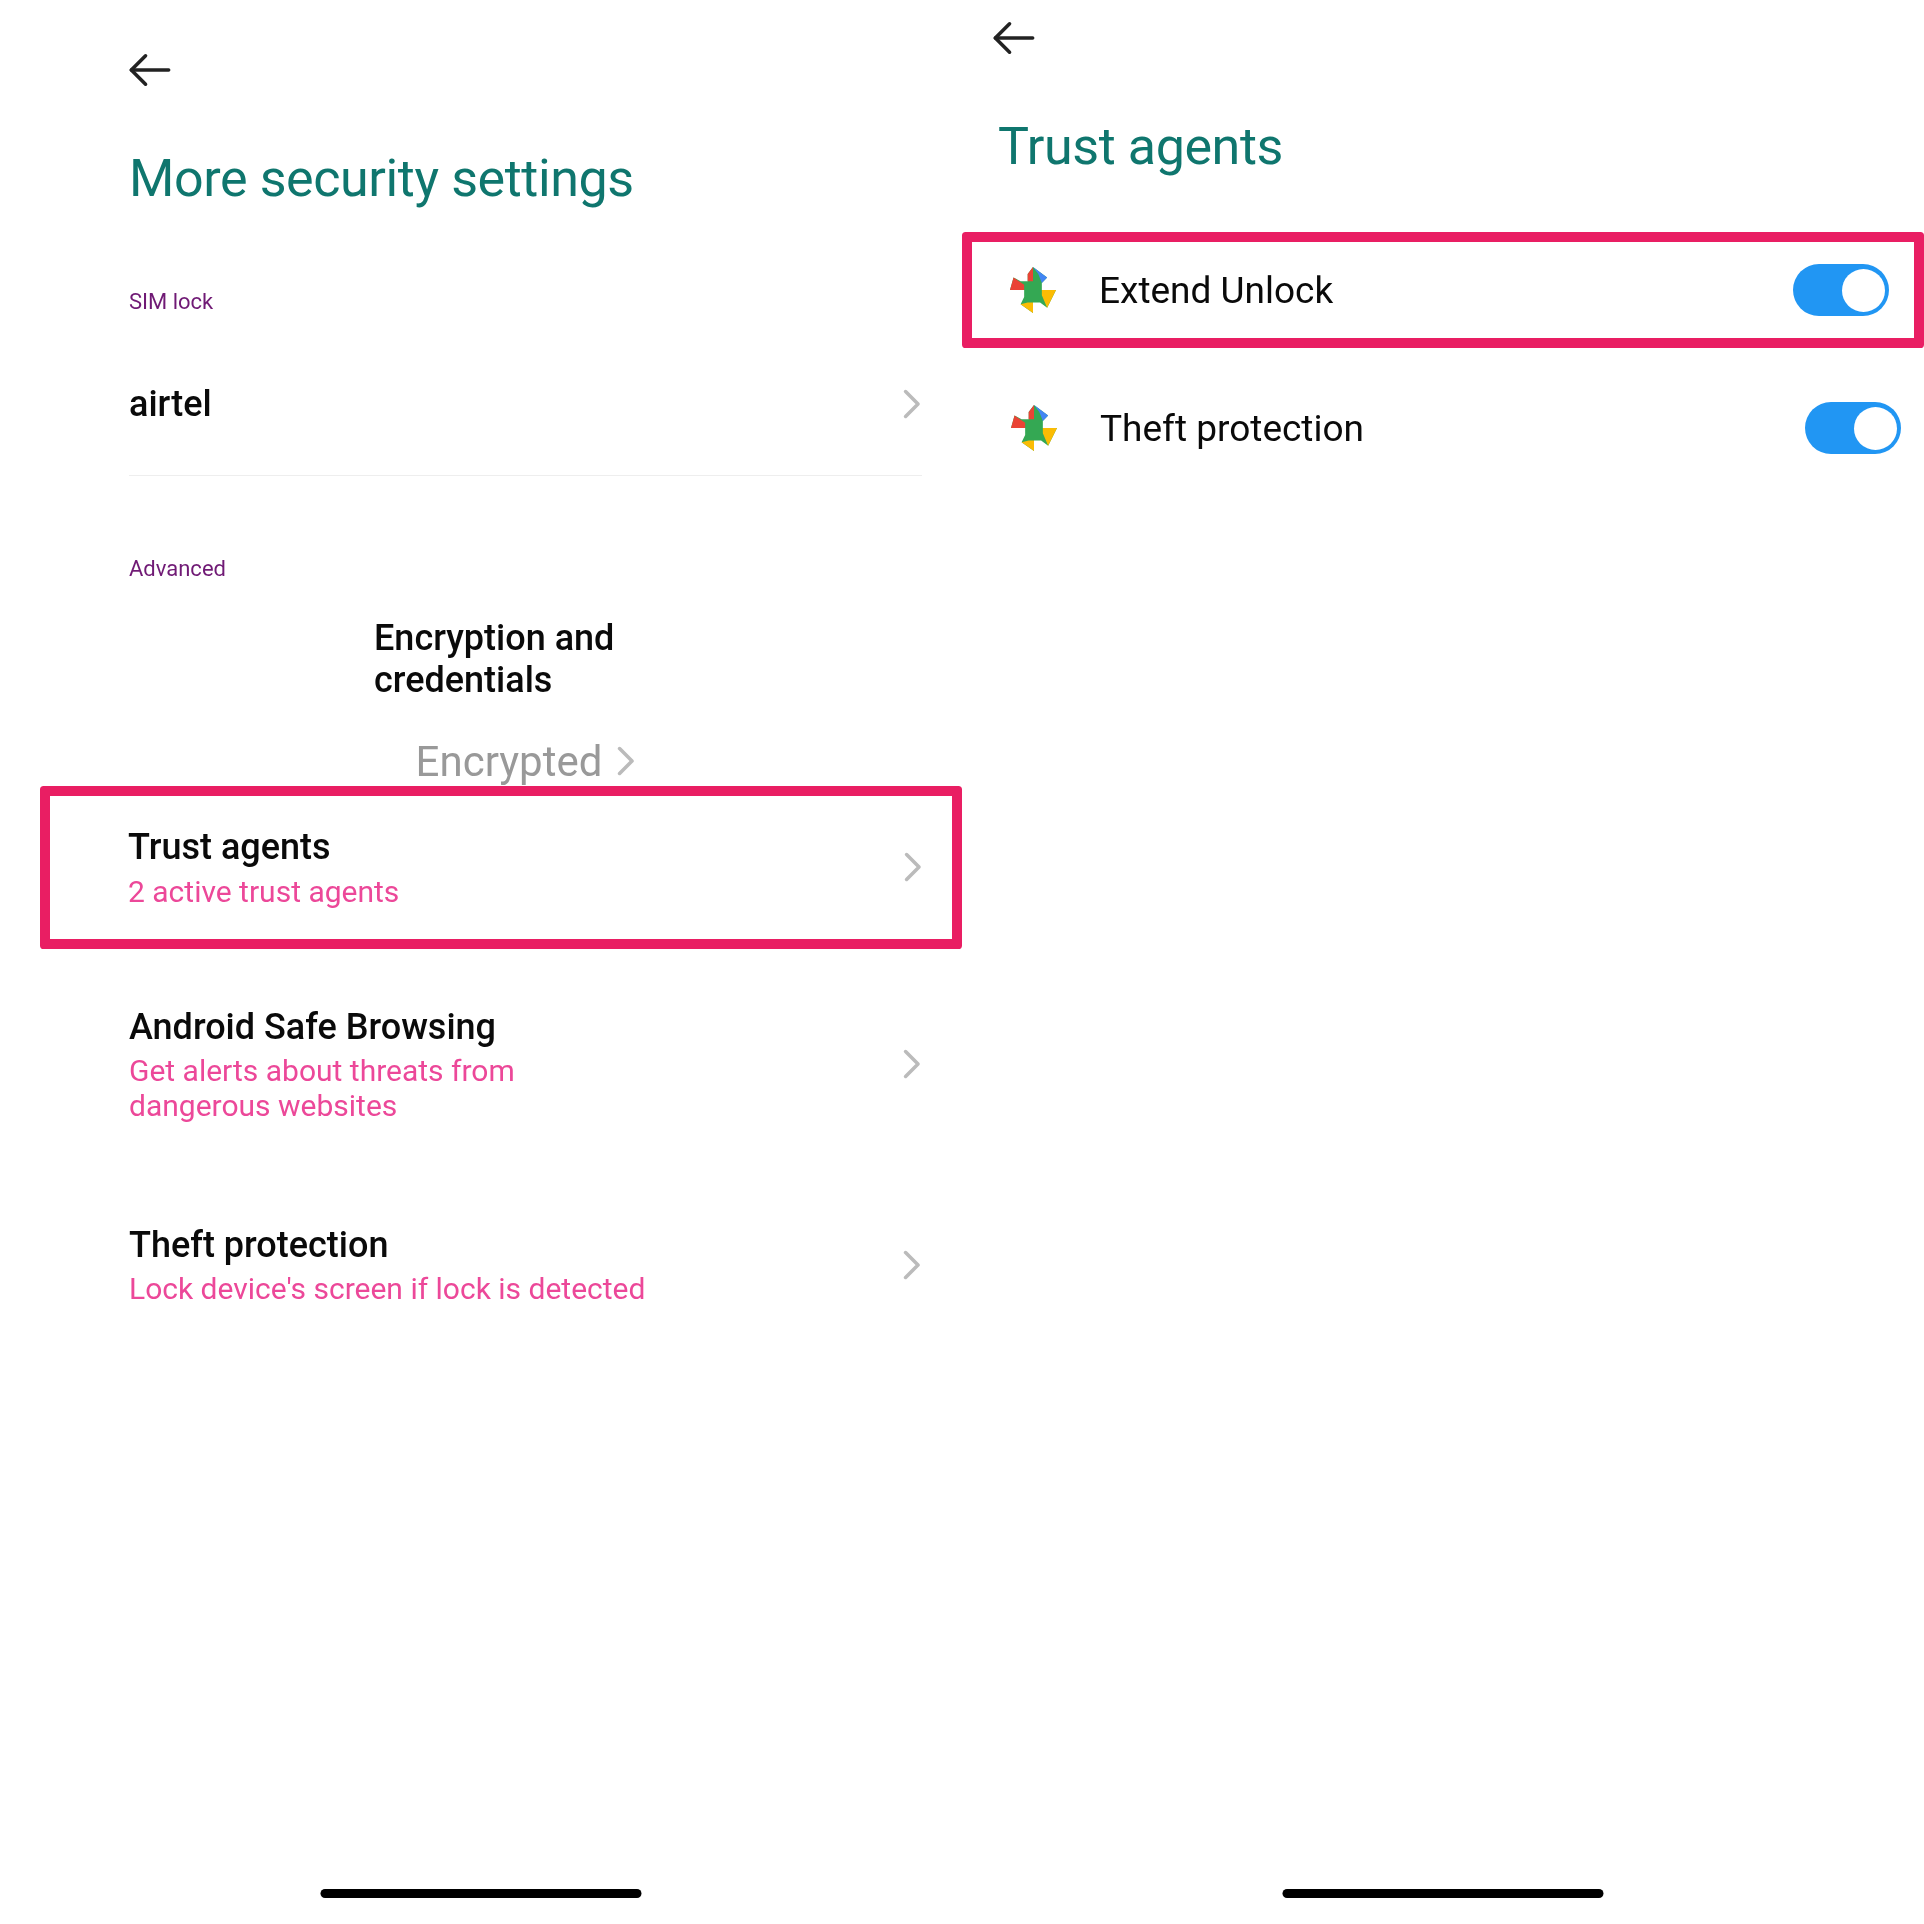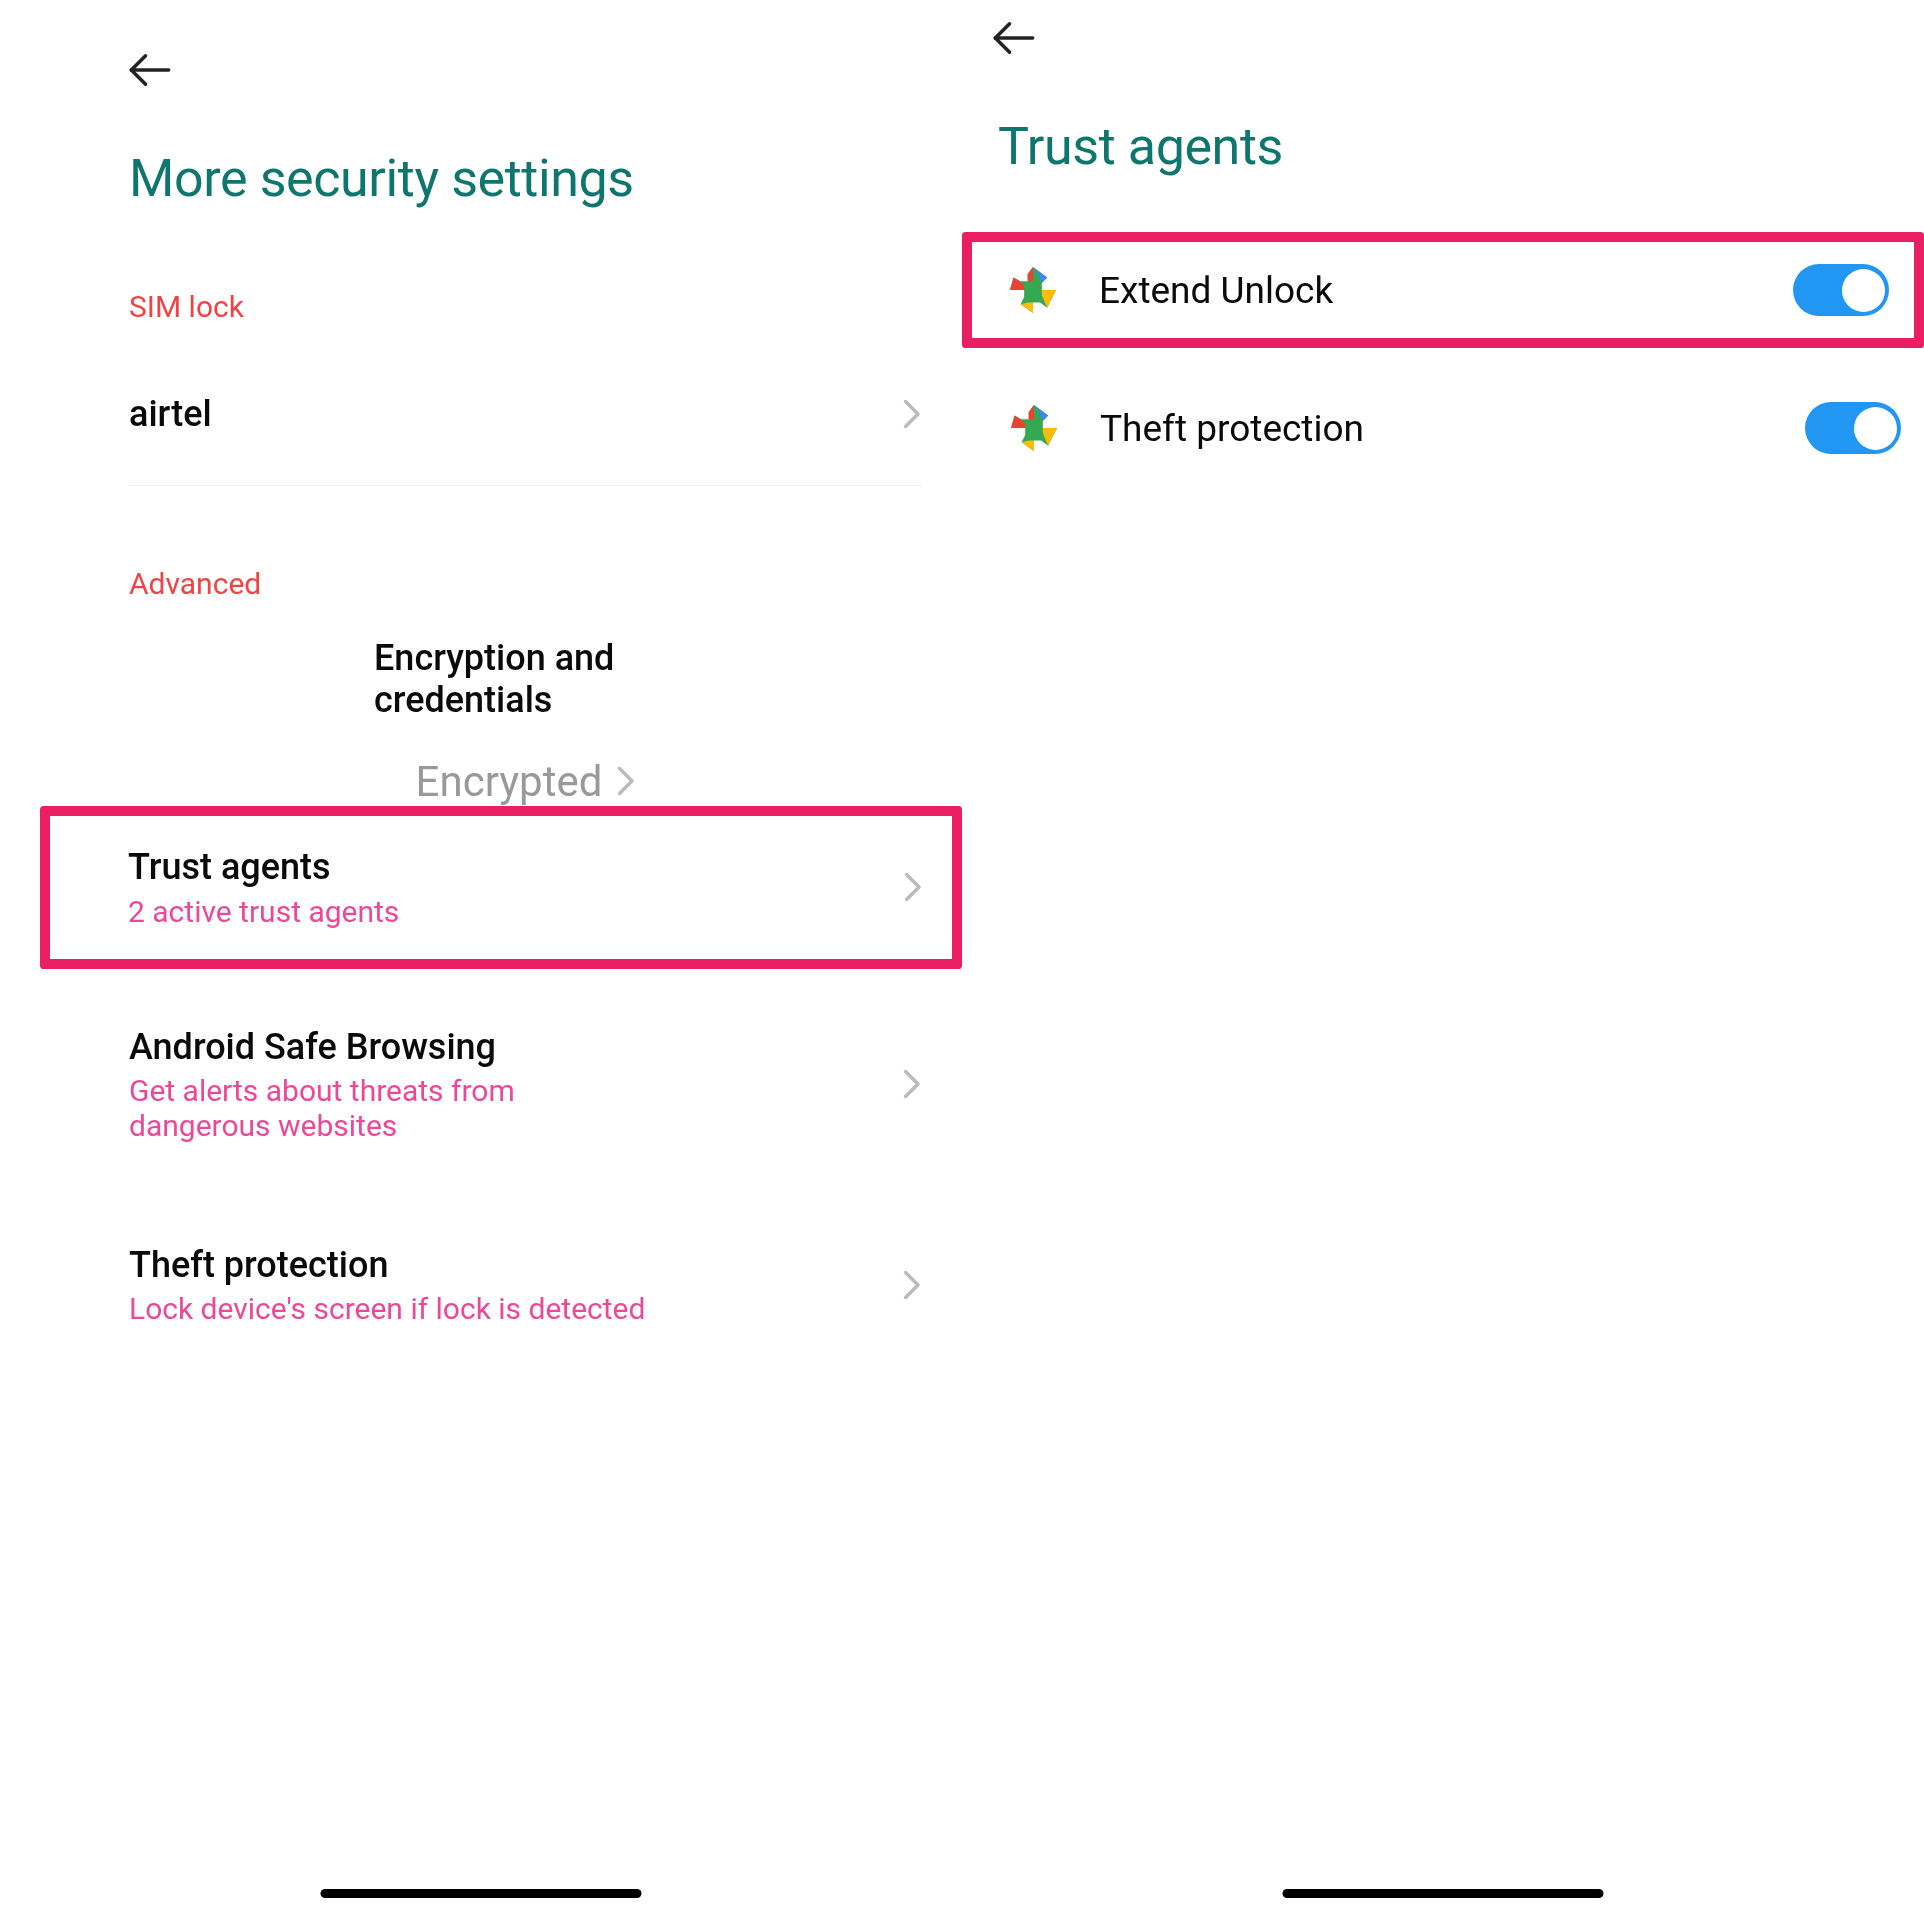--- a/index.html
+++ b/index.html
@@ -36,22 +36,22 @@
       font-size: 52px;
       font-weight: 400;
       color: #0f766e;
       margin: 53px 0 0 129px;
       letter-spacing: -0.4px;
     }
     .page-title-2 {
       margin: 53px 0 0 36px;
     }
     .section-label {
-      font-size: 30px;
-      color: #ef4444;
+      font-size: 22px;
+      color: #701a75;
       margin: 80px 0 0 129px;
       font-weight: 400;
     }
     .list-item {
       display: flex;
       align-items: center;
       justify-content: space-between;
       padding: 0 40px 0 129px;
       height: 107px;
       cursor: pointer;

